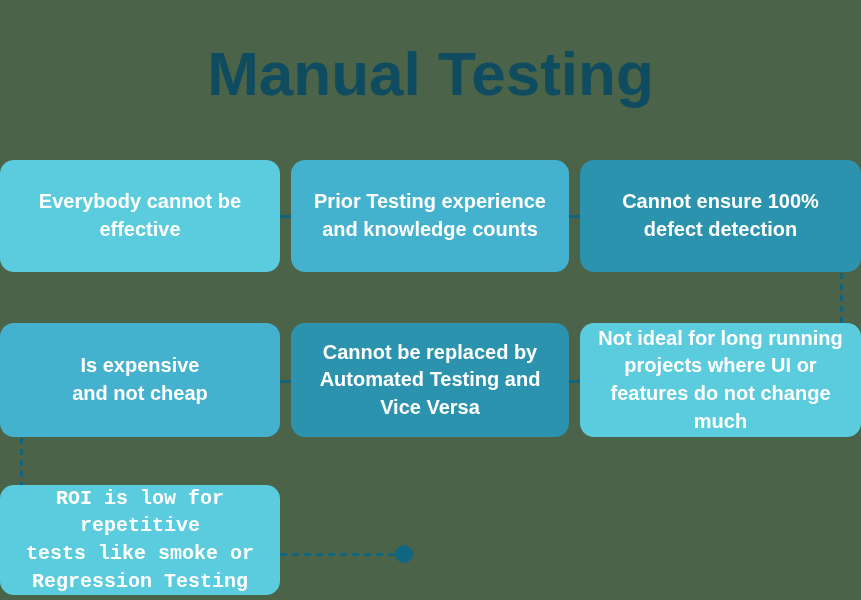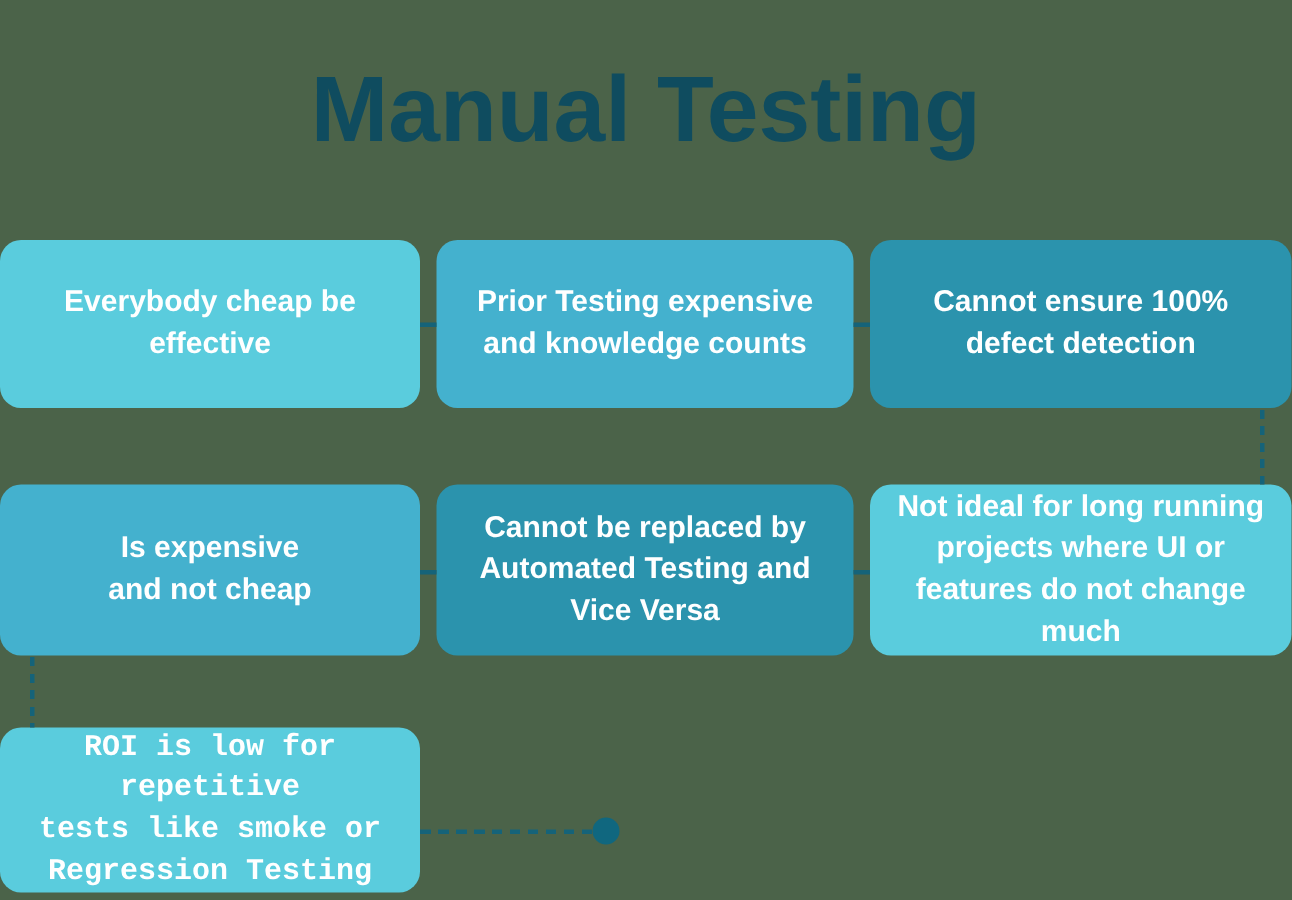--- a/index.html
+++ b/index.html
@@ -79,25 +79,25 @@
   }
 </style>
 </head>
 <body>
 
 <div class="stage">
 
   <h1 class="title">Manual Testing</h1>
 
   <div class="card tone-light c1">
-    <span>Everybody cheap be
+    <span>Everybody cannot be
 effective</span>
   </div>
   <div class="card tone-medium c2">
-    <span>Prior Testing expensive
+    <span>Prior Testing experience
 and knowledge counts</span>
   </div>
   <div class="card tone-dark c3">
     <span>Cannot ensure 100%
 defect detection</span>
   </div>
   <div class="card tone-medium c4">
     <span>Is expensive
 and not cheap</span>
   </div>

